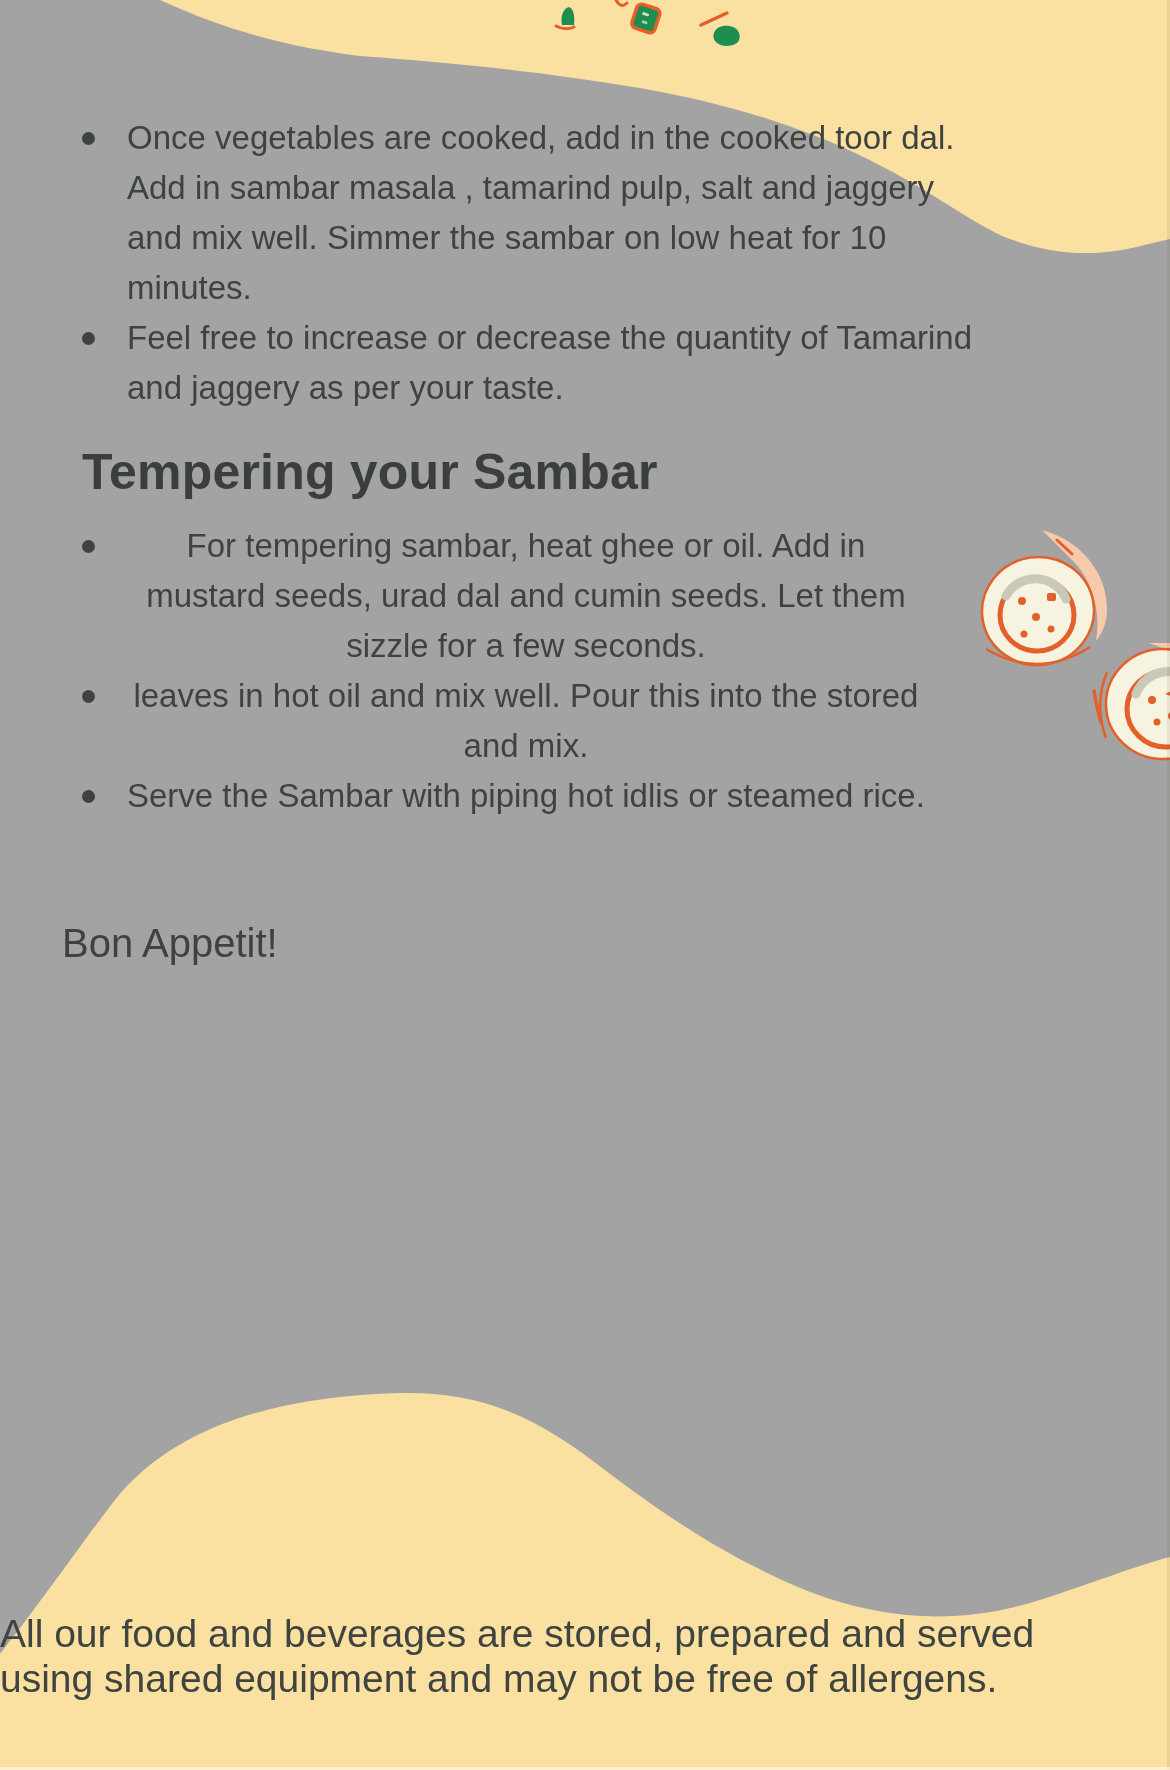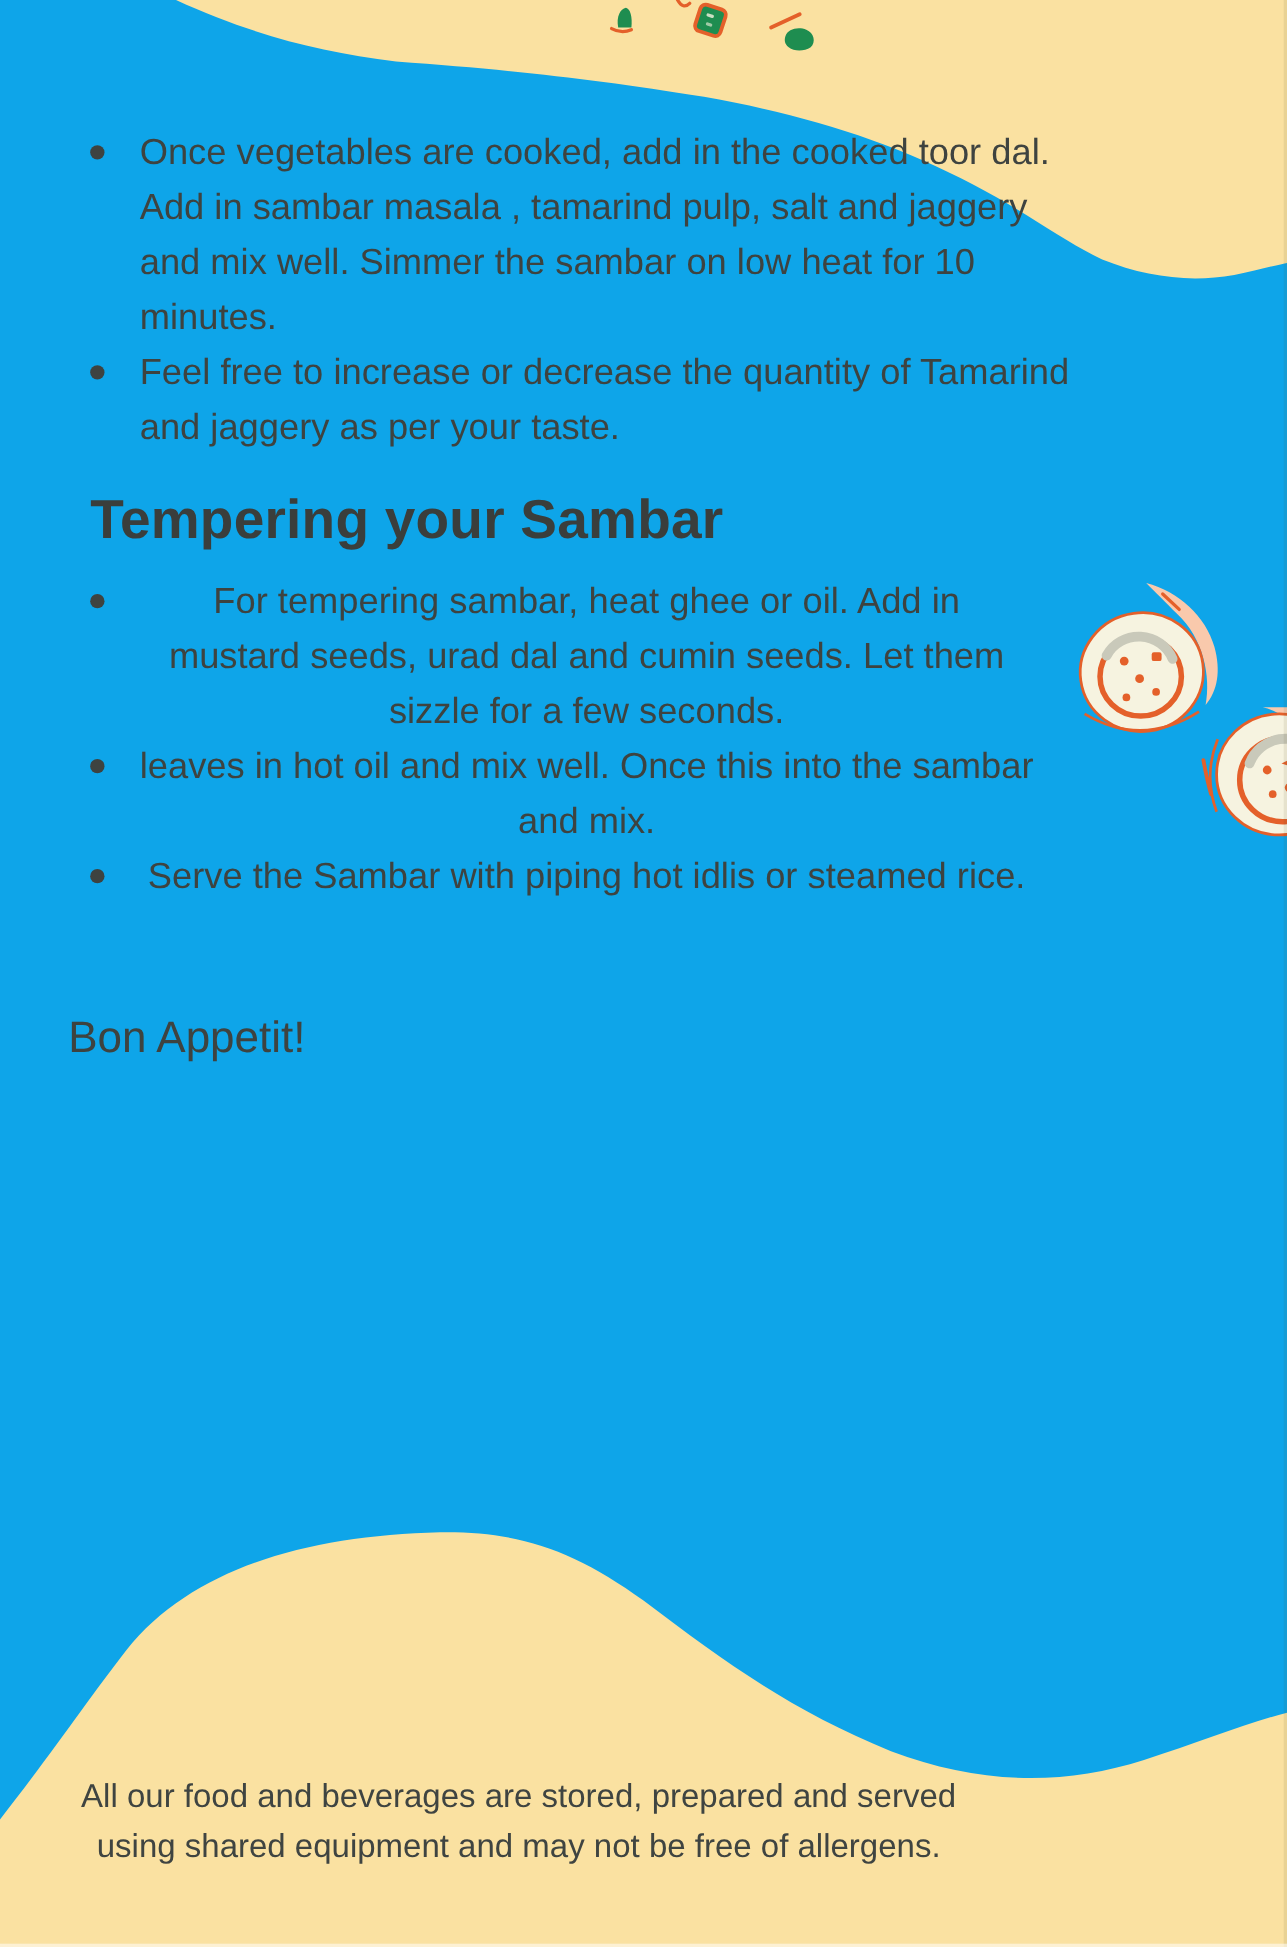--- a/index.html
+++ b/index.html
@@ -1,20 +1,20 @@
 <!DOCTYPE html>
 <html><head>
 <meta charset="utf-8">
 <style>
   html,body{margin:0;padding:0;background:#e8e6d6;}
   #screen{
     position:relative;
     width:1170px;height:1770px;
     overflow:hidden;
-    background:#0ea5e9;
+    background:#a3a3a3;
     font-family:"Liberation Sans","DejaVu Sans",sans-serif;
     color:#3E4340;
   }
   svg.layer{position:absolute;left:0;top:0;pointer-events:none;}
   .content{position:absolute;z-index:2;}
   ul.steps{
     list-style:none;margin:0;padding:0;
     font-size:33px;line-height:50px;color:#3E4340;
   }
   ul.steps li{position:relative;padding-left:45px;}
@@ -24,21 +24,21 @@
     background:#3E4340;
   }
   .line{display:block;white-space:pre;}
   h2.section-heading{
     margin:0;font-size:50px;line-height:1.2;font-weight:bold;
     color:#3A3E3C;letter-spacing:0.2px;
   }
   .closing{font-size:40px;line-height:50px;color:#3E4340;}
   .footer-note{
     position:absolute;left:0;top:1611px;width:943px;z-index:2;
-    text-align:center;font-size:30px;line-height:45px;color:#3F4441;
+    text-align:center;font-size:39px;line-height:45px;color:#3F4441;
   }
   .edge-right{position:absolute;top:0;right:0;width:3px;height:100%;background:rgba(90,80,40,0.10);z-index:5;}
   .edge-bottom{position:absolute;left:0;bottom:0;width:100%;height:3px;background:rgba(255,255,255,0.55);z-index:5;}
 </style>
 </head>
 <body>
 
 <div id="screen">
 
   <svg class="layer" width="1170" height="1770" viewBox="0 0 1170 1770">
@@ -123,21 +123,21 @@
 
   <ul class="steps content" style="left:82px; top:521px;text-align:center;">
     <li>
       <span class="bullet"></span>
       <span class="line">For tempering sambar, heat ghee or oil. Add in</span>
       <span class="line">mustard seeds, urad dal and cumin seeds. Let them</span>
       <span class="line">sizzle for a few seconds.</span>
     </li>
     <li>
       <span class="bullet"></span>
-      <span class="line">leaves in hot oil and mix well. Once this into the sambar</span>
+      <span class="line">leaves in hot oil and mix well. Pour this into the stored</span>
       <span class="line">and mix.</span>
     </li>
     <li>
       <span class="bullet"></span>
       <span class="line">Serve the Sambar with piping hot idlis or steamed rice.</span>
     </li>
   </ul>
 
   <div class="closing content" style="left:62px; top:918px;">Bon Appetit!</div>
 

